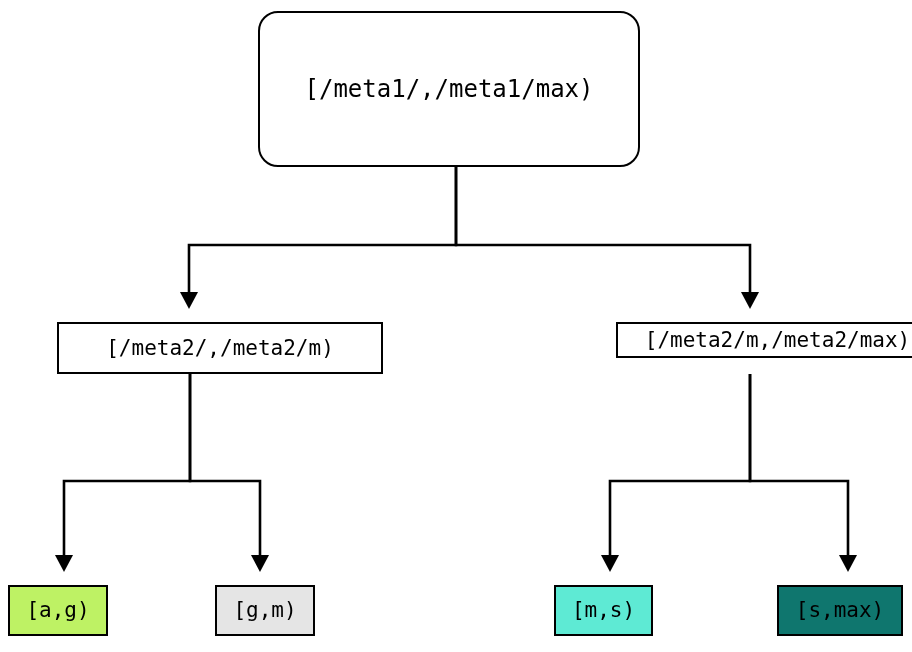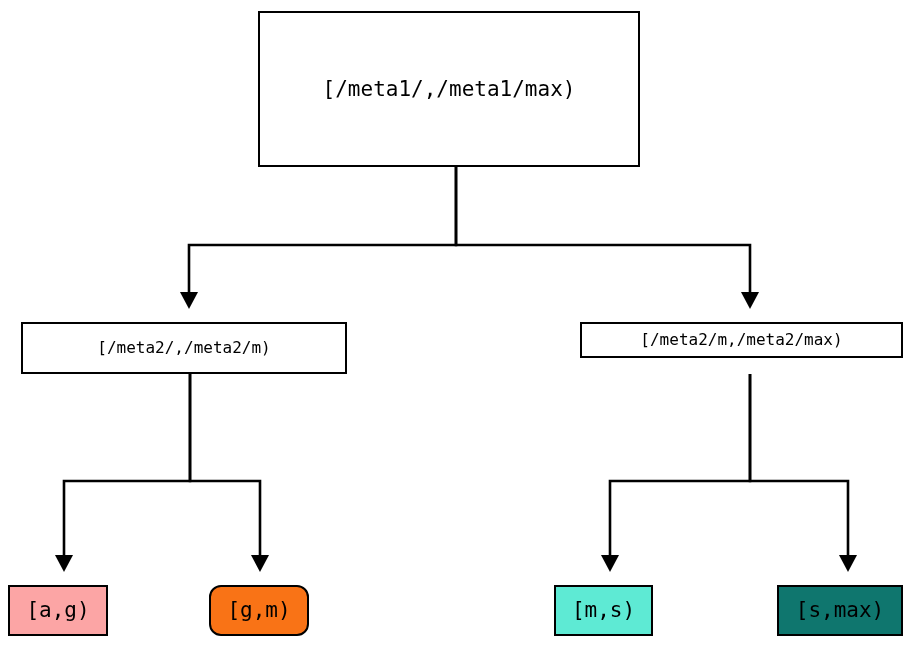--- a/index.html
+++ b/index.html
@@ -34,22 +34,22 @@
     align-items: center;
     justify-content: center;
     color: #000000;
     white-space: pre;
     letter-spacing: 0px;
   }
   .node-label {
     display: block;
     line-height: 1;
   }
-  .node-root     { font-size: 21px; }
-  .node-mid      { font-size: 16px; }
+  .node-root     { font-size: 24px; border-radius: 20px; }
+  .node-mid      { font-size: 21px; margin-left: 36px; }
   .node-leaf     { font-size: 21px; }
 </style>
 </head>
 <body>
 
 <div id="diagram-canvas" style="background: rgb(255, 255, 255);">
 
   <svg id="edge-layer" viewBox="0 0 912 652" xmlns="http://www.w3.org/2000/svg">
 
     <g>
@@ -88,25 +88,25 @@
   </div>
 
   <div class="node-box node-mid" id="node-mid-left" style="left: 21px; top: 322px; width: 326px; height: 52px; border-color: rgb(0, 0, 0); background: rgb(255, 255, 255); color: rgb(0, 0, 0);">
     <span class="node-label">[/meta2/,/meta2/m)</span>
   </div>
 
   <div class="node-box node-mid" id="node-mid-right" style="left: 580px; top: 322px; width: 323px; height: 36px; border-color: rgb(0, 0, 0); background: rgb(255, 255, 255); color: rgb(0, 0, 0);">
     <span class="node-label">[/meta2/m,/meta2/max)</span>
   </div>
 
-  <div class="node-box node-leaf" id="node-leaf-1" style="left: 8px; top: 585px; width: 100px; height: 51px; border-color: rgb(0, 0, 0); background: #fca5a5; color: rgb(0, 0, 0);">
+  <div class="node-box node-leaf" id="node-leaf-1" style="left: 8px; top: 585px; width: 100px; height: 51px; border-color: rgb(0, 0, 0); background: #bef264; color: rgb(0, 0, 0);">
     <span class="node-label">[a,g)</span>
   </div>
 
-  <div class="node-box node-leaf" id="node-leaf-2" style="left: 209px; top: 585px; width: 100px; height: 51px; border-color: rgb(0, 0, 0); background: #f97316; color: rgb(0, 0, 0); border-radius: 12px;">
+  <div class="node-box node-leaf" id="node-leaf-2" style="left: 215px; top: 585px; width: 100px; height: 51px; border-color: rgb(0, 0, 0); background: #e5e5e5; color: rgb(0, 0, 0);">
     <span class="node-label">[g,m)</span>
   </div>
 
   <div class="node-box node-leaf" id="node-leaf-3" style="left: 554px; top: 585px; width: 99px; height: 51px; border-color: rgb(0, 0, 0); background: #5eead4; color: rgb(0, 0, 0);">
     <span class="node-label">[m,s)</span>
   </div>
 
   <div class="node-box node-leaf" id="node-leaf-4" style="left: 777px; top: 585px; width: 126px; height: 51px; border-color: rgb(0, 0, 0); background: #0f766e; color: rgb(0, 0, 0);">
     <span class="node-label">[s,max)</span>
   </div>

